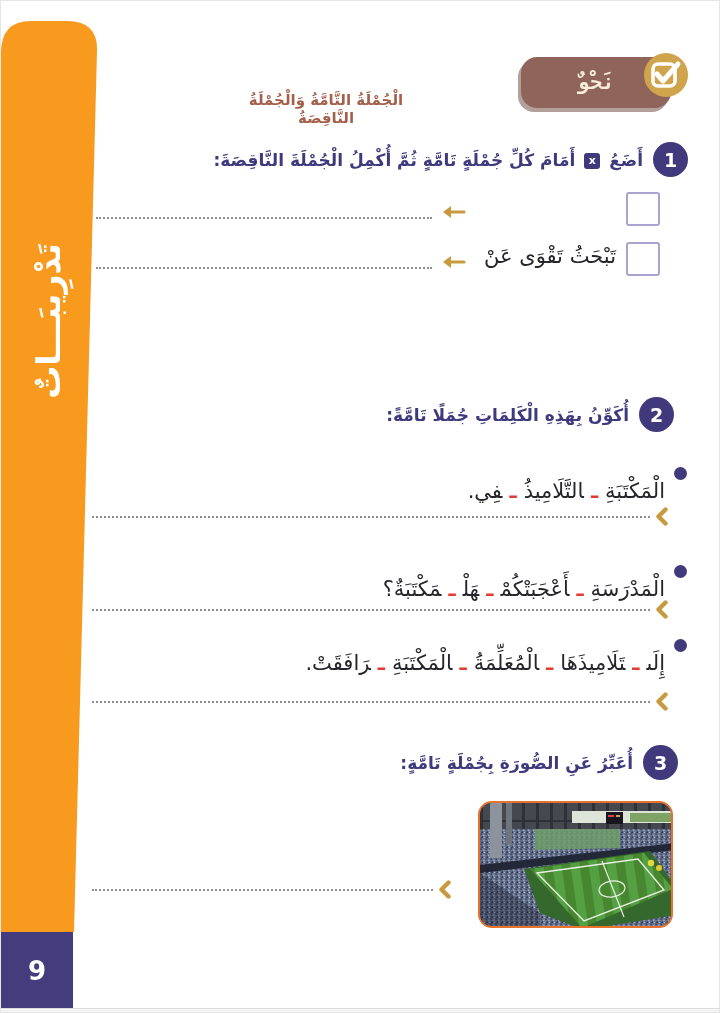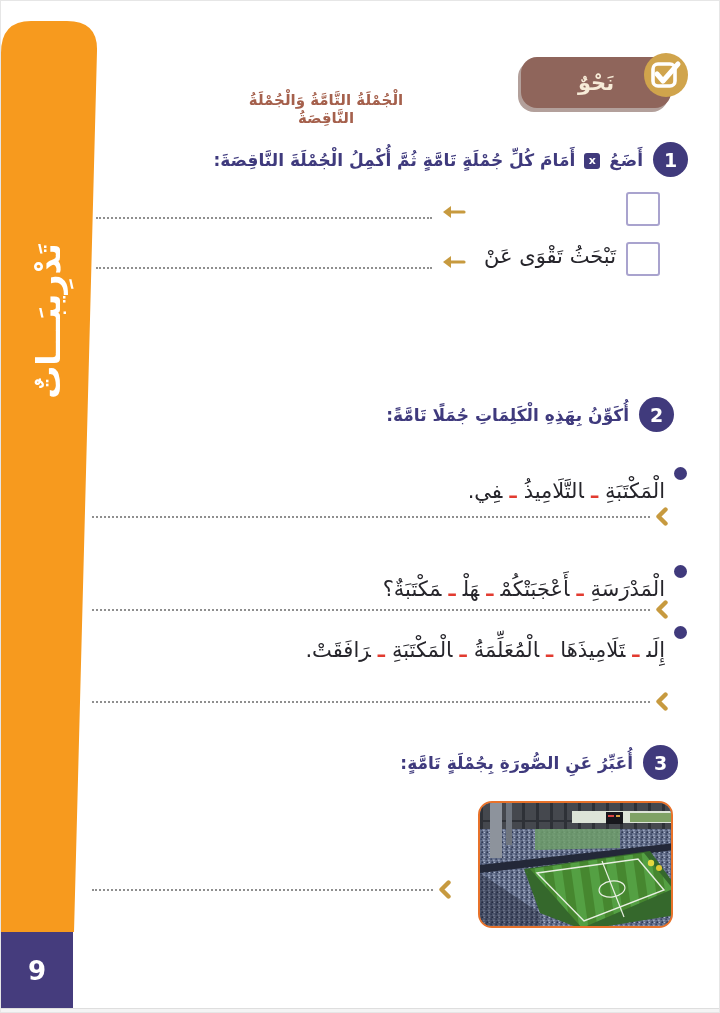--- a/index.html
+++ b/index.html
@@ -23,21 +23,21 @@
   .bottom-edge { position:absolute; left:0; top:1007px; width:720px; height:6px;
     background:#f4f4f4; border-top:1px solid #dedede; }
   
   .lesson-title {
     position:absolute; left:225px; top:70px; width:200px; text-align:center;
     color:#A5604C; font-size:15px; font-weight:bold; direction:rtl;margin-top:20px;
   }
   .subject-badge {
     position:absolute; left:520px; top:56px; width:150px; height:51px;
     background:#8F655B; border-radius:16px; box-shadow:-3px 4px 0 rgba(104,66,56,.5);
-    display:flex; align-items:center; justify-content:center;
+    display:flex; align-items:center; justify-content:center;font-family:Liberation Mono, monospace;
   }
   .subject-badge span { color:#F7ECD8; font-size:21px; font-weight:bold; }
   .check-badge { position:absolute; left:641px; top:50px; }
   
   .ex-heading { position:absolute; direction:rtl; display:flex; align-items:center; gap:10px; }
   #ex1-heading { top:141px; right:31px; }
   #ex2-heading { top:396px; right:45px; }
   #ex3-heading { top:744px; right:41px; }
   .num-circle {
     width:35px; height:35px; border-radius:50%; background:#403A7C; flex:0 0 auto;
@@ -63,21 +63,21 @@
   }
   .answer-line { position:absolute; left:0; top:14px; width:370px; display:flex; align-items:center; gap:8px; }
   .answer-line .dots { flex:1; height:14px; border-bottom:2px dotted #8F8F8F; }
   
   .word-row { position:absolute; right:32px; direction:rtl; display:flex; align-items:center; gap:9px; }
   .bullet { width:13px; height:13px; border-radius:50%; background:#403A7C; flex:0 0 auto; }
   .words { color:#26252B; font-size:21px; white-space:nowrap;margin-top:35px; }
   .sep { color:#E23B30; font-weight:bold; margin:0 7px; }
   #word-row-0 { top:443px; }
   #word-row-1 { top:541px;justify-content:center; }
-  #word-row-2 { top:602px; }
+  #word-row-2 { top:615px; }
   .dotline { position:absolute; height:0; border-bottom:2px dotted #8F8F8F; }
   #dotline-0 { left:91px; width:558px; top:515px; }
   #dotline-1 { left:91px; width:558px; top:608px; }
   #dotline-2 { left:91px; width:558px; top:700px; }
   #dotline-3 { left:91px; width:341px; top:888px; }
   .chevron { position:absolute; }
   #chevron-0 { left:654px; top:506px; }
   #chevron-1 { left:654px; top:599px; }
   #chevron-2 { left:654px; top:691px; }
   #chevron-3 { left:437px; top:879px; }

